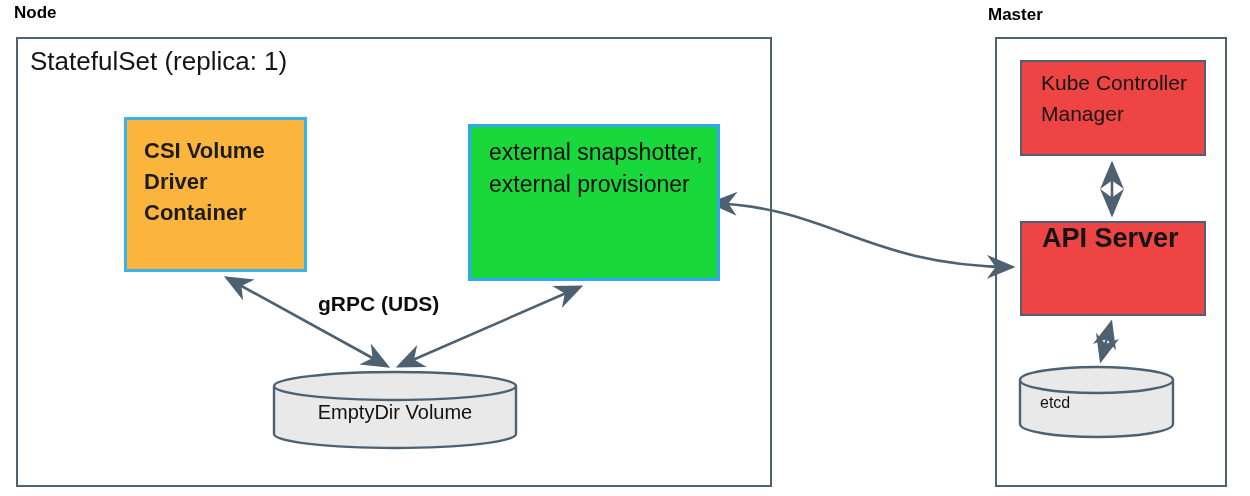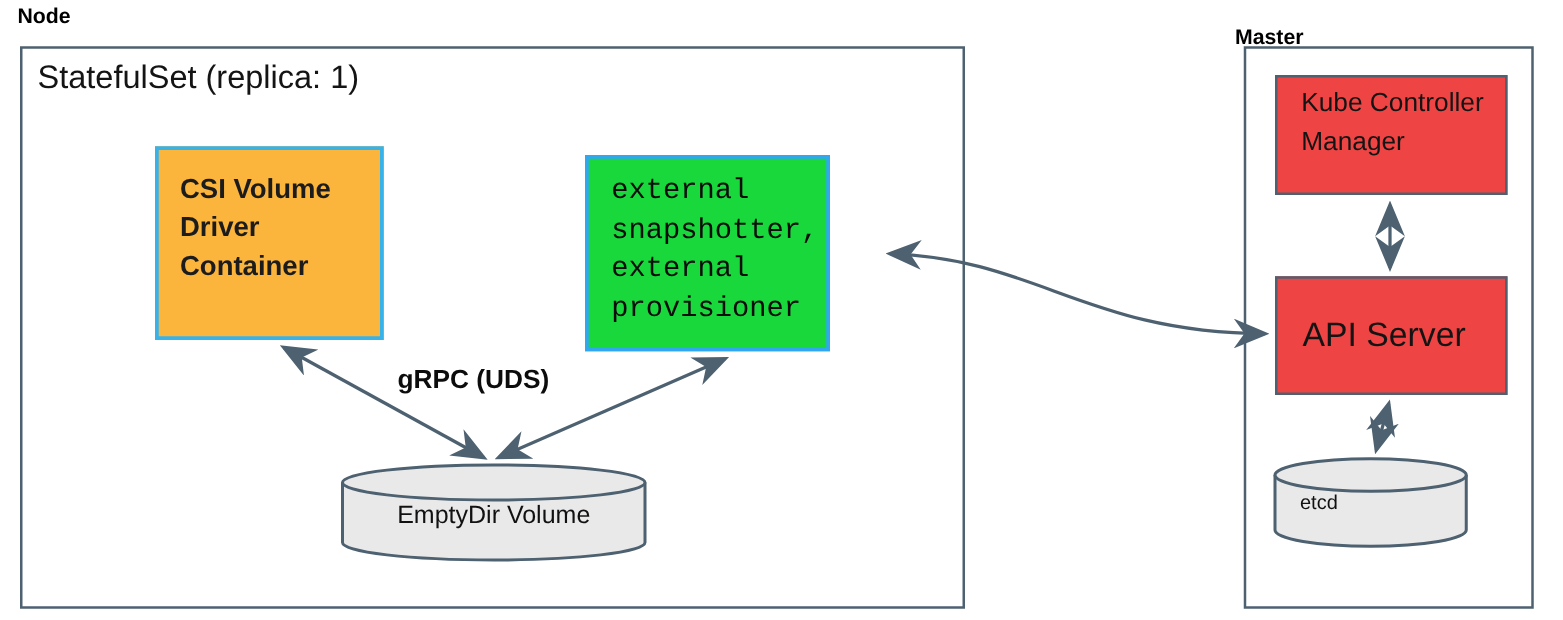--- a/index.html
+++ b/index.html
@@ -8,31 +8,31 @@
   .abs{position:absolute;}
   .region-label{font-weight:bold;font-size:17px;color:#000;}
   .outer-box{border:2px solid #4d6170;background:transparent;box-sizing:border-box;}
   .ss-title{font-size:26px;color:#141414;text-align:right;}
   .csi-box{
     left:124px;top:117px;width:183px;height:155px;
     background:#fbb43c;border:3px solid #38b3ea;box-sizing:border-box;
     padding:15px 10px 0 17px;font-size:22px;font-weight:600;line-height:1.42;color:#1c1c1c;
   }
   .sidecar-box{
-    left:468px;top:124px;width:196px;height:157px;
+    left:468px;top:124px;width:252px;height:157px;
     background:#19d83b;border:3px solid #31a7f0;box-sizing:border-box;
-    padding:10px 10px 0 18px;font-size:23px;line-height:1.38;color:#0c0c0c;font-family:Liberation Mono, monospace;
+    padding:10px 10px 0 18px;font-size:23px;line-height:1.38;color:#0c0c0c;
   }
   .grpc-label{left:318px;top:292px;font-weight:bold;font-size:21px;color:#0c0c0c;}
   .cyl-label{font-size:20px;color:#111;}
   .gray-box{
     background:#ef4444;border:2px solid #4d6170;box-sizing:border-box;color:#141414;
   }
   .kube-box{left:1020px;top:60px;width:186px;height:96px;padding:5px 8px 0 19px;font-size:21px;line-height:1.48;}
-  .api-box{left:1020px;top:221px;width:186px;height:95px;display:flex;align-items:center;padding-left:20px;font-size:27px;}
+  .api-box{left:1020px;top:221px;width:186px;height:95px;display:flex;align-items:flex-start;padding-left:20px;font-size:27px;font-weight:bold;}
   .emptydir-label{left:275px;top:401px;width:240px;text-align:center;}
   .etcd-label{left:1040px;top:394px;font-size:16px;}
   svg{display:block;}
 </style>
 </head>
 <body>
 
 <div class="canvas">
 
   <svg class="abs" style="left:0;top:0;" width="1250" height="496" viewBox="0 0 1250 496">
@@ -70,21 +70,21 @@
   <div class="abs ss-title" style="left:30px;top:46px;">StatefulSet (replica: 1)</div>
 
   <div class="abs csi-box">CSI Volume Driver Container</div>
 
   <div class="abs sidecar-box">external snapshotter, external provisioner</div>
 
   <div class="abs cyl-label emptydir-label">EmptyDir Volume</div>
 
   <div class="abs grpc-label">gRPC (UDS)</div>
 
-  <div class="abs region-label" style="left:988px;top:20px;">Master</div>
+  <div class="abs region-label" style="left:988px;top:5px;">Master</div>
 
   <div class="abs outer-box" style="left:995px;top:37px;width:232px;height:450px;"></div>
 
   <div class="abs gray-box kube-box">Kube Controller Manager</div>
 
   <div class="abs gray-box api-box">
     <span>API Server</span>
   </div>
 
   <div class="abs etcd-label">etcd</div>

